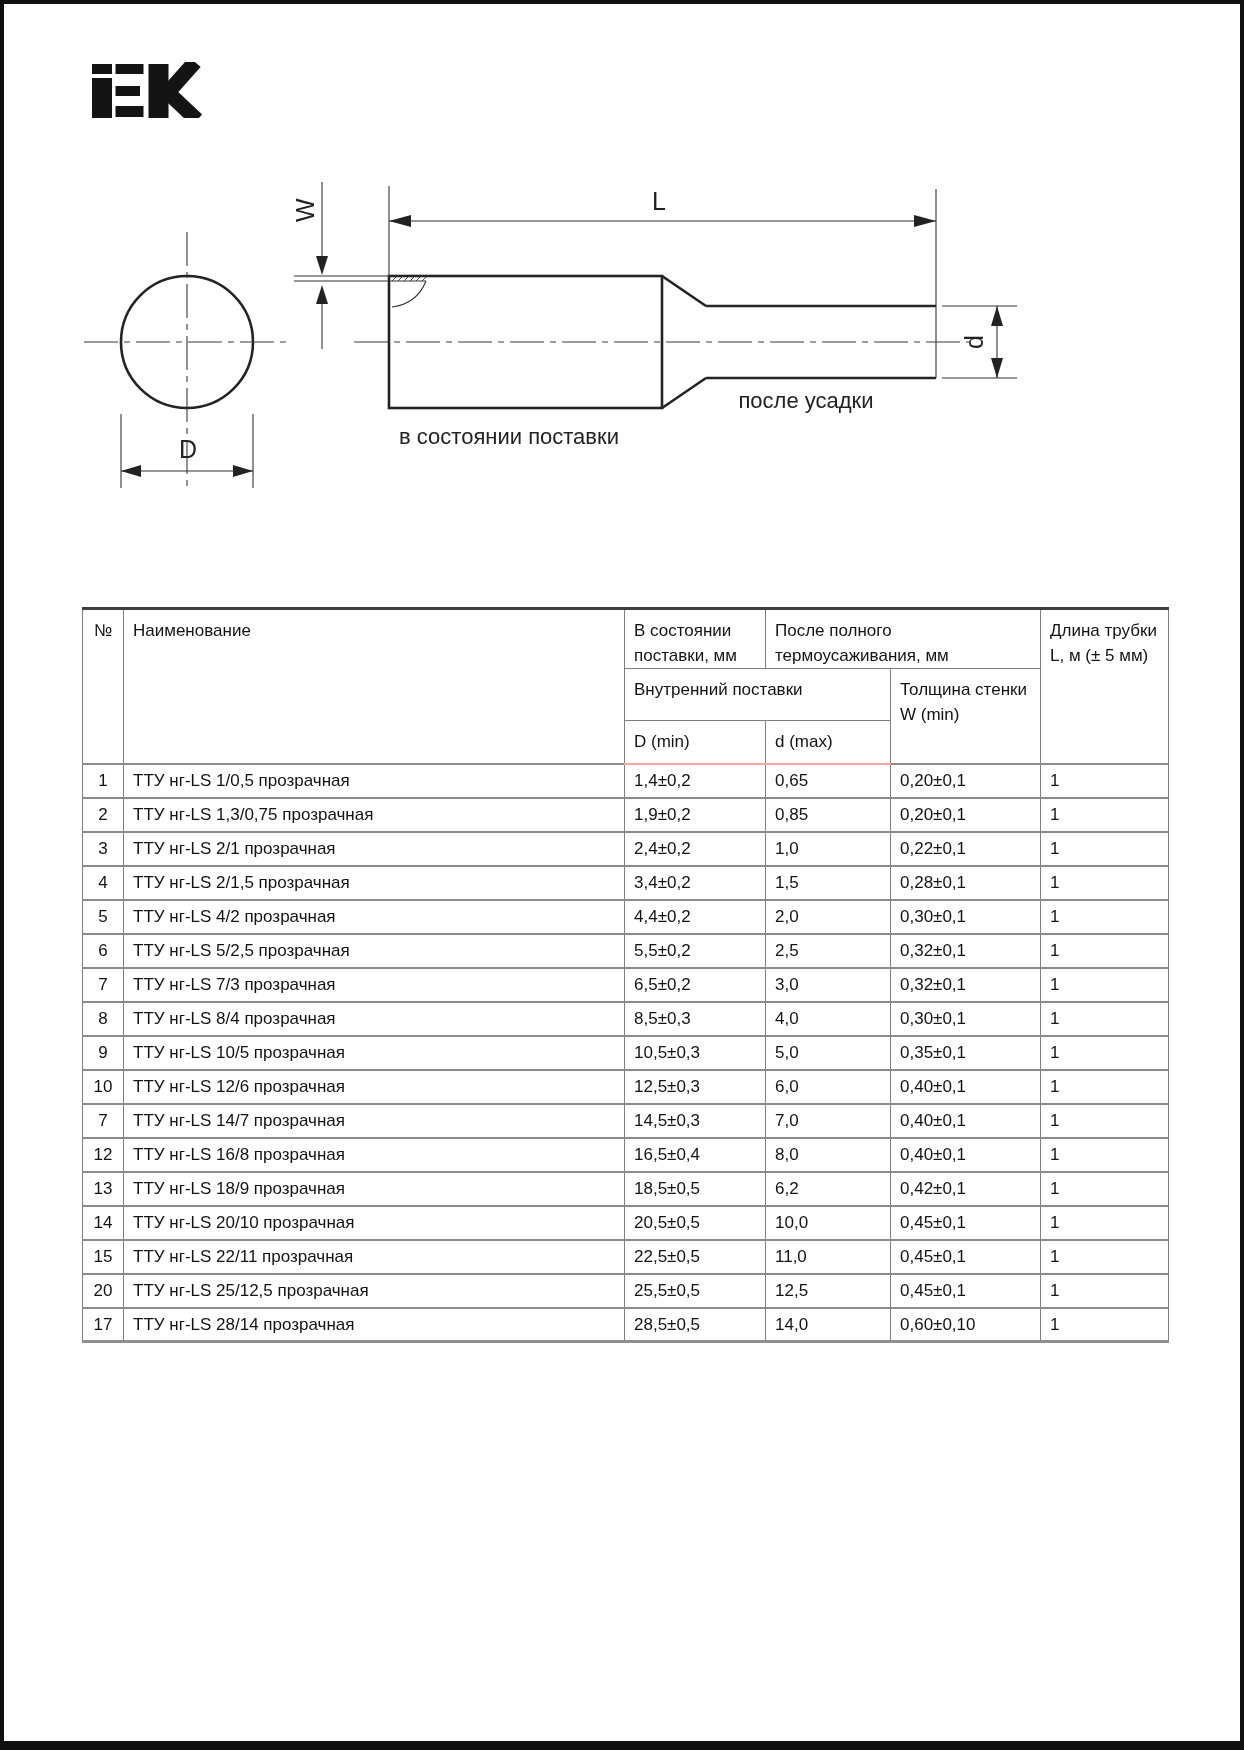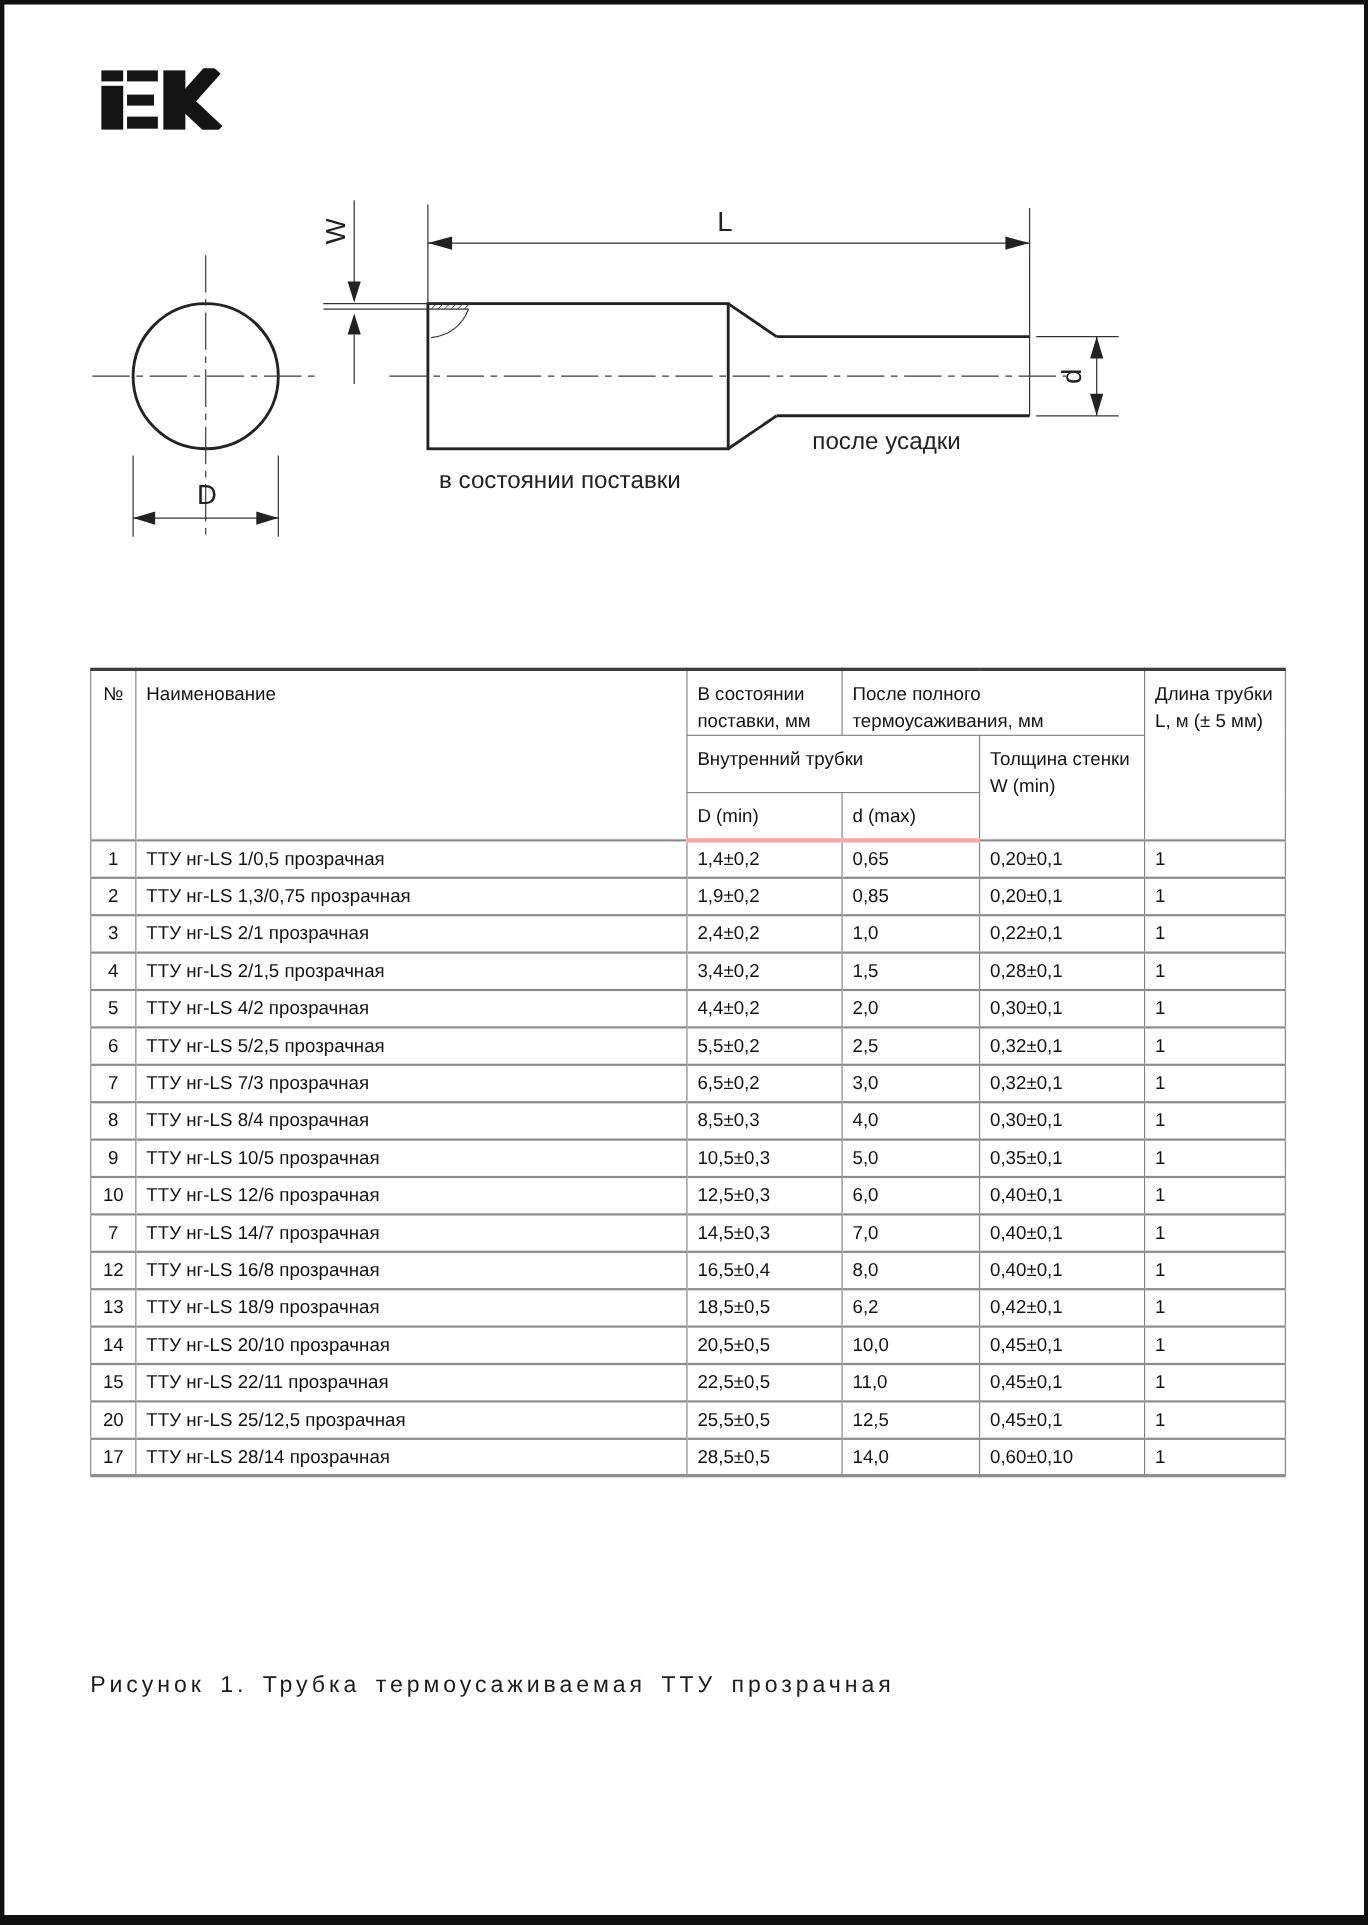--- a/index.html
+++ b/index.html
@@ -36,21 +36,21 @@
     border: 1px solid #7f7f7f;
     font-weight: normal;
     text-align: left;
     padding: 0 9px;
     overflow: hidden;
   }
   table.spec th { vertical-align: top; padding-top: 9px; line-height: 1.45; }
   table.spec thead tr.h1 { height: 56px; }
   table.spec thead tr.h2 { height: 52px; }
   table.spec thead tr.h3 { height: 43px; }
-  table.spec thead tr.h3 th { border-bottom: 4px solid #fca5a5; }
+  table.spec thead tr.h3 th { border-bottom: 2px solid #fca5a5; }
   table.spec tbody tr { height: 34px; }
   table.spec tbody td { vertical-align: middle; border-top: 2px solid #8b8b8b; }
   table.spec .c-num { text-align: center; padding: 0 2px; }
   table.spec th.c-num { padding-top: 9px; }
   table.spec th, table.spec td { background: #fff; }
 
   .caption {
     position: absolute;
     left: 78px; top: 1516px;
     font-size: 21px;
@@ -162,21 +162,21 @@
     </colgroup>
     <thead>
       <tr class="h1">
         <th class="c-num" rowspan="3">№</th>
         <th rowspan="3">Наименование</th>
         <th>В состоянии поставки, мм</th>
         <th colspan="2">После полного термоусаживания, мм</th>
         <th rowspan="3">Длина трубки L, м (± 5 мм)</th>
       </tr>
       <tr class="h2">
-        <th colspan="2">Внутренний трубки</th>
+        <th colspan="2">Внутренний поставки</th>
         <th rowspan="2">Толщина стенки W (min)</th>
       </tr>
       <tr class="h3">
         <th>D (min)</th>
         <th>d (max)</th>
       </tr>
     </thead>
     <tbody>
 
         <tr>
@@ -327,15 +327,14 @@
           <td class="c-num">17</td>
           <td>ТТУ нг-LS 28/14 прозрачная</td>
           <td>28,5±0,5</td>
           <td>14,0</td>
           <td>0,60±0,10</td>
           <td>1</td>
         </tr>
       </tbody>
   </table>
 
-  <div class="caption">Рисунок 1. Трубка термоусаживаемая ТТУ прозрачная</div>
 
 </div>
 
 </body></html>

